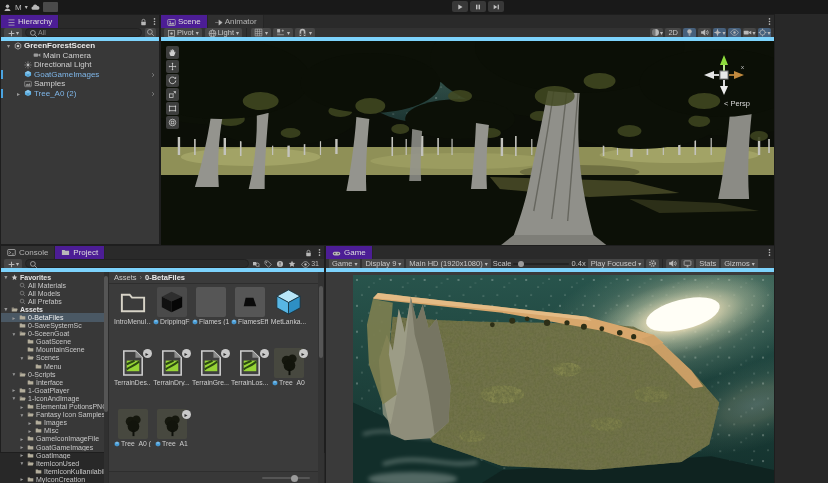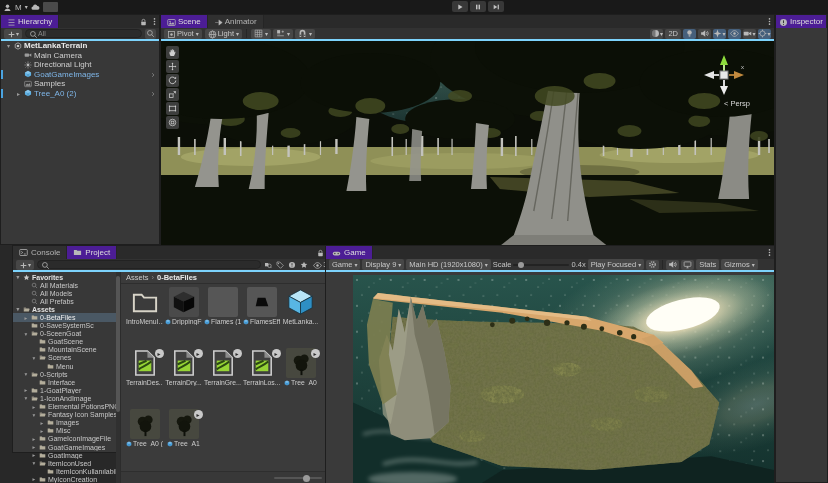--- a/index.html
+++ b/index.html
@@ -12,21 +12,21 @@
 .tb-left{display:flex;align-items:center;gap:3px;padding-left:3px}
 .tb-sq{width:15px;height:10px;background:#4a4a4a;border-radius:1px}
 #play-controls{position:absolute;left:452px;top:1px;display:flex;gap:2px}
 .playbtn{width:16px;height:11px;background:#383838;border-radius:2px;display:flex;align-items:center;justify-content:center}
 .playbtn .icon{width:8px;height:8px;color:#c2c2c2}
 
 .tabbar{height:13px;background:#2a2a2a;display:flex;align-items:stretch;font-size:8px;color:#b5b5b5;overflow:hidden}
 .tab{display:flex;align-items:center;gap:3px;padding:0 6px;background:#303030;border-right:1px solid #252525}
 .tab.active{background:#4c1d95;color:#dedede}
 .bar-right{margin-left:auto;display:flex;align-items:center;gap:4px;padding-right:3px}
-.toolbar{height:13px;background:#323232;border-bottom:2px solid #7dd3fc;display:flex;align-items:center;gap:3px;padding:0 3px;font-size:7.5px;color:#c8c8c8;overflow:hidden}
+.toolbar{height:13px;background:#323232;border-bottom:4px solid #7dd3fc;display:flex;align-items:center;gap:3px;padding:0 3px;font-size:7.5px;color:#c8c8c8;overflow:hidden}
 .btn,.dd{display:flex;align-items:center;gap:2px;background:#474747;border-radius:2px;height:10px;padding:0 3px;white-space:nowrap}
 .btn.on,.iconbtn.on{background:#46607c}
 .iconbtn{display:flex;align-items:center;justify-content:center;background:#474747;border-radius:2px;height:10px;width:13px}
 .caret{font-size:6px;color:#bbb;line-height:1}
 .sep{width:1px;height:9px;background:#262626;margin:0 1px}
 .search{flex:1;height:9px;background:#2b2b2b;border:1px solid #222;border-radius:5px;display:flex;align-items:center;gap:2px;padding:0 3px;color:#8a8a8a;font-size:7px}
 .icon{display:inline-block;flex:none;width:9px;height:9px;color:#b8b8b8}
 .icon svg{display:block;width:100%;height:100%}
 
 #hierarchy{left:0;top:14px;width:160px;height:231px}
@@ -44,21 +44,21 @@
 #scene-svg{position:absolute;inset:0;width:100%;height:100%}
 #scene-tools{position:absolute;left:5px;top:5px;display:flex;flex-direction:column;gap:1px}
 .tool{width:13px;height:13px;background:rgba(66,66,66,.92);border-radius:2px;display:flex;align-items:center;justify-content:center}
 .tool .icon{width:9px;height:9px;color:#cfcfcf}
 #scene-gizmo{position:absolute;right:28px;top:12px;width:44px;height:44px}
 #persp-label{position:absolute;right:24px;top:58px;font-size:7.5px;color:#d8d8d8}
 
 #inspector{left:775px;top:14px;width:53px;height:469px}
 #inspector .tab{padding:0 3px;width:100%}
 
-#project{left:12px;top:245px;width:325px;height:208px}
+#project{left:0;top:245px;width:325px;height:208px}
 #p-body{position:relative;height:212px;display:flex}
 #p-tree{position:relative;width:108px;height:100%;overflow:hidden;border-right:1px solid #2c2c2c;padding-top:1px}
 .prow{height:8.1px;display:flex;align-items:center;gap:2px;font-size:7px;color:#c9c9c9;white-space:nowrap;overflow:hidden}
 .prow .expander{width:6px;font-size:5.5px;color:#999;text-align:center;flex:none}
 .prow .icon{width:7px;height:7px;color:#b3ad9b}
 .prow .icon.mono{color:#9a9a9a}
 .prow .icon.star{color:#c8c8c8}
 .prow.sel{background:#4a5864;color:#efefef}
 .prow.section{color:#e2e2e2;font-weight:bold}
 #p-tree-scroll{position:absolute;right:0;top:0;width:4px;height:100%;background:#303030}
@@ -179,23 +179,23 @@
     </div>
     <div id="h-tree">
         <div class="hrow" style="padding-left: 4px;">
           <span class="expander">▾</span>
           <span class="icon " style="color: rgb(208, 208, 208);">
             <svg viewBox="0 0 12 12">
               <path d="M6 1.2l4.2 2.4v4.8L6 10.8 1.8 8.4V3.6z" fill="none" stroke="currentColor"></path>
               <path d="M6 4l1.8 1v2L6 8 4.2 7V5z" fill="currentColor"></path>
             </svg>
           </span>
-          <span class="bold ">MetLankaTerrain</span>
-        </div>
-        <div class="hrow" style="padding-left: 14px;">
+          <span class="bold ">GreenForestSceen</span>
+        </div>
+        <div class="hrow" style="padding-left: 23px;">
           <span class="expander"></span>
           <span class="icon " style="color: rgb(156, 156, 156);">
             <svg viewBox="0 0 12 12">
               <rect x="1" y="3.6" width="6.6" height="5" rx="1" fill="currentColor"></rect>
               <path d="M8 5.4l3-1.8v5l-3-1.8z" fill="currentColor"></path>
             </svg>
           </span>
           <span>Main Camera</span>
         </div>
         <div class="hrow" style="padding-left: 14px;">
@@ -563,32 +563,20 @@
           <path d="M22 42 L18 33 H26 Z" fill="#ededed"></path>
             <rect x="21" y="27" width="2" height="6" fill="#d8d8d8"></rect>
           <rect x="18" y="18" width="8" height="8" fill="#e8e8e8" stroke="#7c7c7c"></rect>
           <text x="39" y="16" font-size="6" fill="#cccccc">x</text>
         </svg>
       </div>
       <div id="persp-label">&lt; Persp</div>
     </div>
   </div>
 
-  <div id="inspector" class="panel">
-    <div class="tabbar">
-      <div class="tab active">
-        <span class="icon" id="insp-tab-icon" style="width:8px;height:8px"><span class="icon "><svg viewBox="0 0 12 12">
-                <circle cx="6" cy="6" r="4.6" fill="currentColor"></circle>
-                <path d="M6 3.2v3.6M6 8.2v1.2" stroke="#333" stroke-width="1.3"></path>
-              </svg></span></span>
-        <span>Inspector</span>
-      </div>
-    </div>
-    <div style="height:calc(100% - 13px)"></div>
-  </div>
 
   <div id="project" class="panel">
     <div class="tabbar" id="p-tabbar">
         <div class="tab">
           <span class="icon mono">
             <svg viewBox="0 0 12 12">
               <rect x="1" y="2" width="10" height="8" rx="1" fill="none" stroke="currentColor"></rect>
               <path d="M3 4.5l2 1.5-2 1.5M6.5 8H9" fill="none" stroke="currentColor"></path>
             </svg>
           </span>

